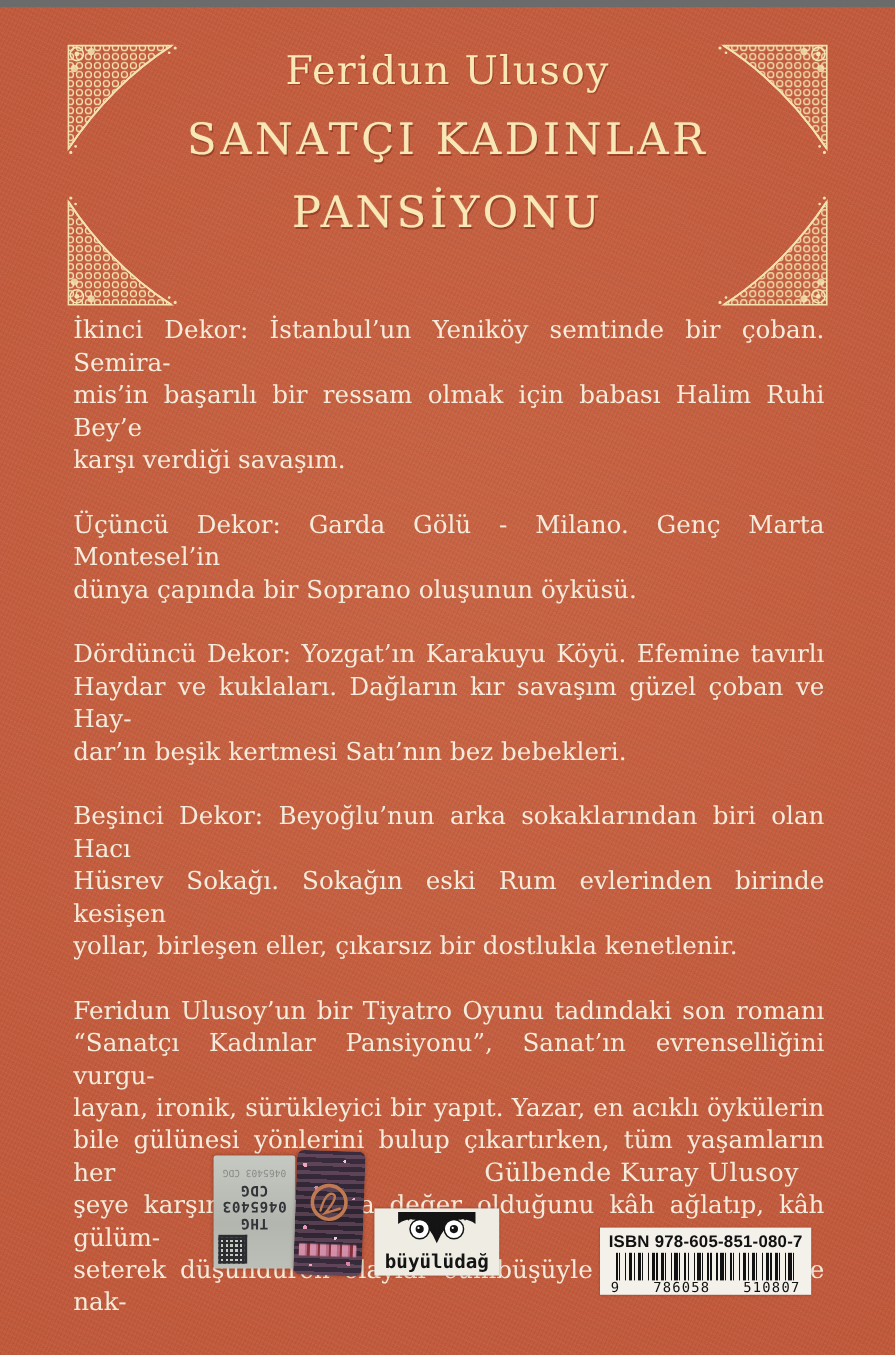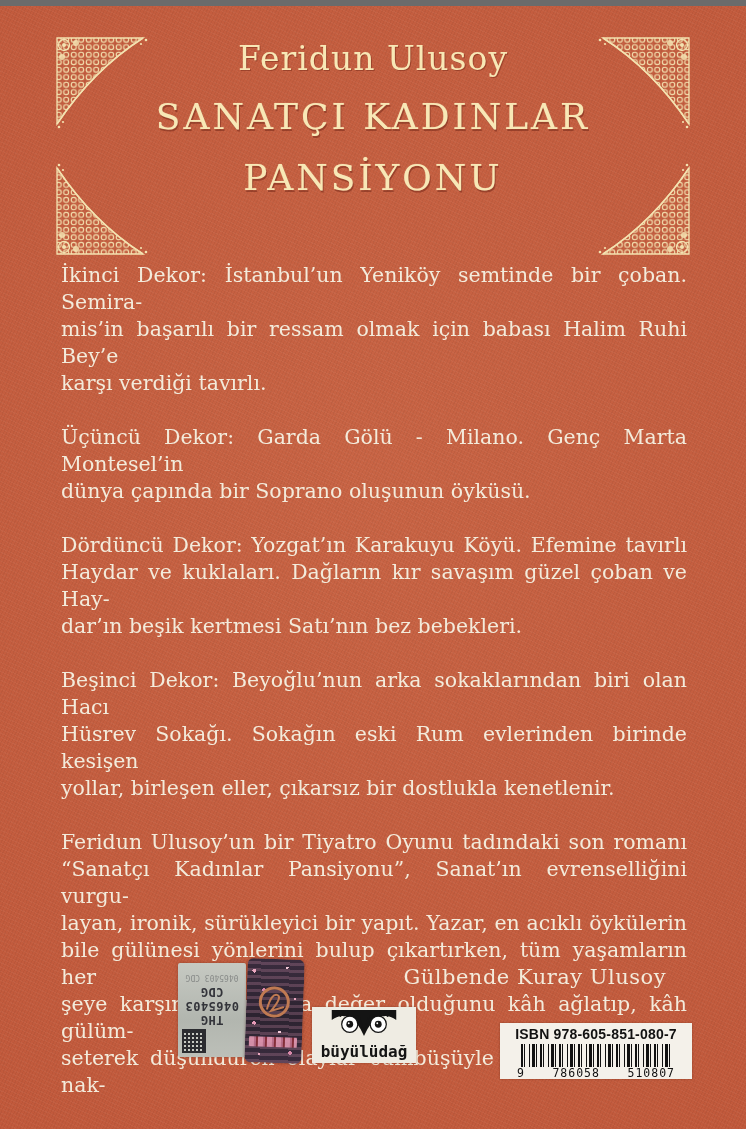--- a/index.html
+++ b/index.html
@@ -101,21 +101,21 @@
     background:#efece3; box-shadow:0 0 2px rgba(60,20,10,.35);
     display:flex; flex-direction:column; align-items:center; justify-content:flex-start;
   }
   .publisher svg { width:96px; height:44px; margin-top:3px; display:block; }
   .pubname {
     font-family:"DejaVu Sans Mono", monospace; font-weight:bold;
     font-size:16px; color:#141414; letter-spacing:0; line-height:22px;
   }
   
   .isbn-box {
-    position:absolute; left:500px; top:1017px; width:192px; height:56px;
+    position:absolute; left:500px; top:1017px; width:176px; height:56px;
     background:#f4f1ea; box-shadow:0 0 2px rgba(60,20,10,.35);
     display:flex; flex-direction:column; align-items:center;
   }
   .isbn-text {
     font-family:"Liberation Sans", sans-serif; font-size:14px; font-weight:600;
     color:#111; margin-top:3px; letter-spacing:.2px; white-space:nowrap;
   }
   .bars {
     width:150px; height:24px; margin-top:2px;
     background:repeating-linear-gradient(90deg,
@@ -201,21 +201,21 @@
   </div>
 
   <div class="author">Feridun Ulusoy</div>
   <div class="title t1">SANATÇI KADINLAR</div>
   <div class="title t2">PANSİYONU</div>
 
   <div class="body-text">
     <div class="para">
         <div class="tline">İkinci Dekor: İstanbul’un Yeniköy semtinde bir çoban. Semira-</div>
         <div class="tline">mis’in başarılı bir ressam olmak için babası Halim Ruhi Bey’e</div>
-        <div class="tline tlast">karşı verdiği tavırlı.</div>
+        <div class="tline tlast">karşı verdiği savaşım.</div>
       </div>
     <div class="para">
         <div class="tline">Üçüncü Dekor: Garda Gölü - Milano. Genç Marta Montesel’in</div>
         <div class="tline tlast">dünya çapında bir Soprano oluşunun öyküsü.</div>
       </div>
     <div class="para">
         <div class="tline">Dördüncü Dekor: Yozgat’ın Karakuyu Köyü. Efemine tavırlı</div>
         <div class="tline">Haydar ve kuklaları. Dağların kır savaşım güzel çoban ve Hay-</div>
         <div class="tline tlast">dar’ın beşik kertmesi Satı’nın bez bebekleri.</div>
       </div>

